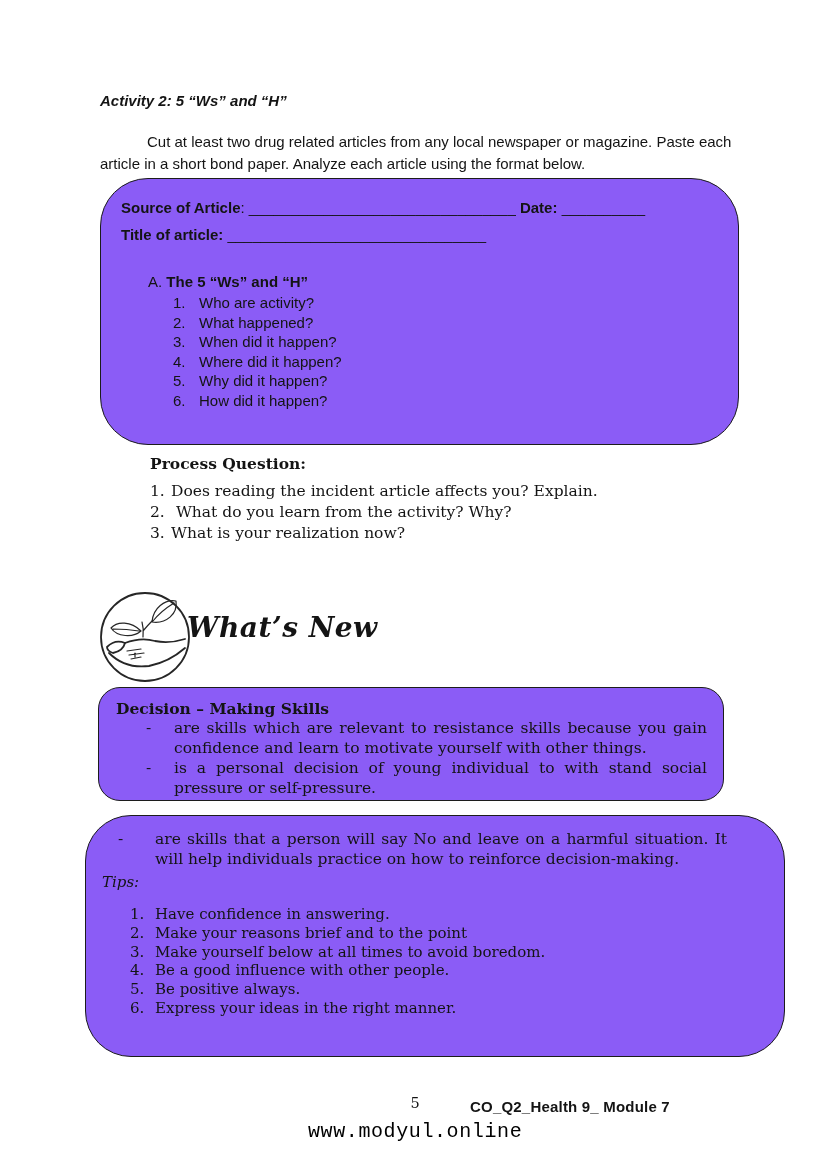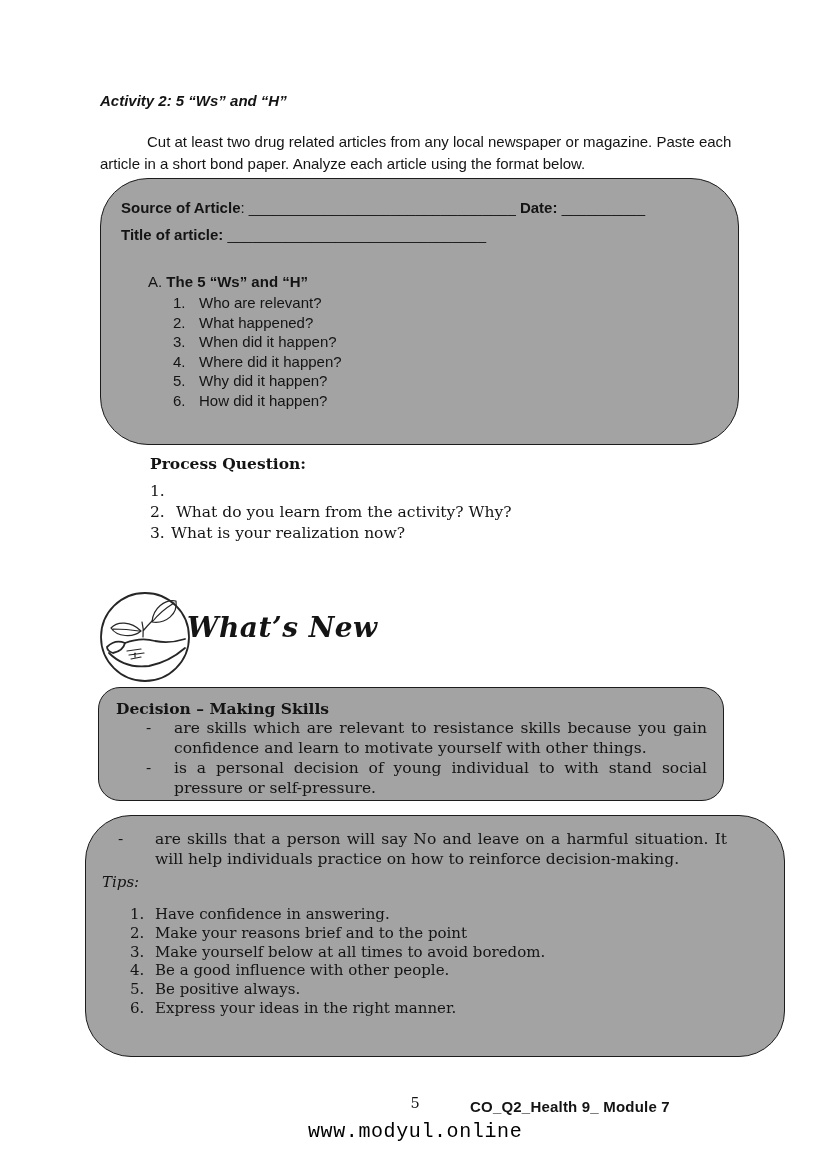--- a/index.html
+++ b/index.html
@@ -8,21 +8,21 @@
     font-family:"Liberation Sans",sans-serif;color:#141414;
     overflow:hidden;
   }
   .abs{position:absolute;}
 
   
   .activity-title{left:100px;top:92px;font-size:15px;font-weight:bold;font-style:italic;}
   .intro{left:100px;top:131px;width:648px;font-size:15px;line-height:21.5px;text-indent:47px;}
 
   
-  .box{border:1.6px solid #1c1c1c;background:#a3a3a3;box-sizing:border-box;}
+  .box{border:1.6px solid #1c1c1c;background:#8b5cf6;box-sizing:border-box;}
   .article-box{left:100px;top:178px;width:639px;height:267px;border-radius:48px;padding:20px 18px 0 20px;}
   .form-line{font-size:15px;margin-bottom:10px;}
   .form-line .lbl{font-weight:bold;}
   .blank{font-weight:normal;letter-spacing:0;}
   .section-a{margin:30px 0 0 27px;font-size:15px;}
   .section-a .a-title{font-weight:bold;}
   .q-list{margin:3px 0 0 52px;}
   .q-row{display:flex;font-size:15px;line-height:19.5px;}
   .q-row .num{width:26px;flex:none;}
 
@@ -78,21 +78,21 @@
   <div class="form-line">
     <span class="lbl">Title of article: </span><span class="blank">_______________________________</span>
   </div>
   <div class="section-a">
     <span>A.</span>
     <span class="a-title">The 5 “Ws” and “H”</span>
   </div>
   <div class="q-list">
     <div class="q-row">
         <span class="num">1.</span>
-        <span>Who are relevant?</span>
+        <span>Who are activity?</span>
       </div>
     <div class="q-row">
         <span class="num">2.</span>
         <span>What happened?</span>
       </div>
     <div class="q-row">
         <span class="num">3.</span>
         <span>When did it happen?</span>
       </div>
     <div class="q-row">
@@ -107,20 +107,21 @@
         <span class="num">6.</span>
         <span>How did it happen?</span>
       </div>
   </div>
 </div>
 
 <div class="abs serif process-heading">Process Question:</div>
 <div class="abs serif process-items">
   <div class="p-row">
       <span class="num">1.</span>
+      <span class="txt">Does reading the incident article affects you? Explain.</span>
     </div>
   <div class="p-row">
       <span class="num">2.</span>
       <span class="txt"> What do you learn from the activity? Why?</span>
     </div>
   <div class="p-row">
       <span class="num">3.</span>
       <span class="txt">What is your realization now?</span>
     </div>
 </div>

